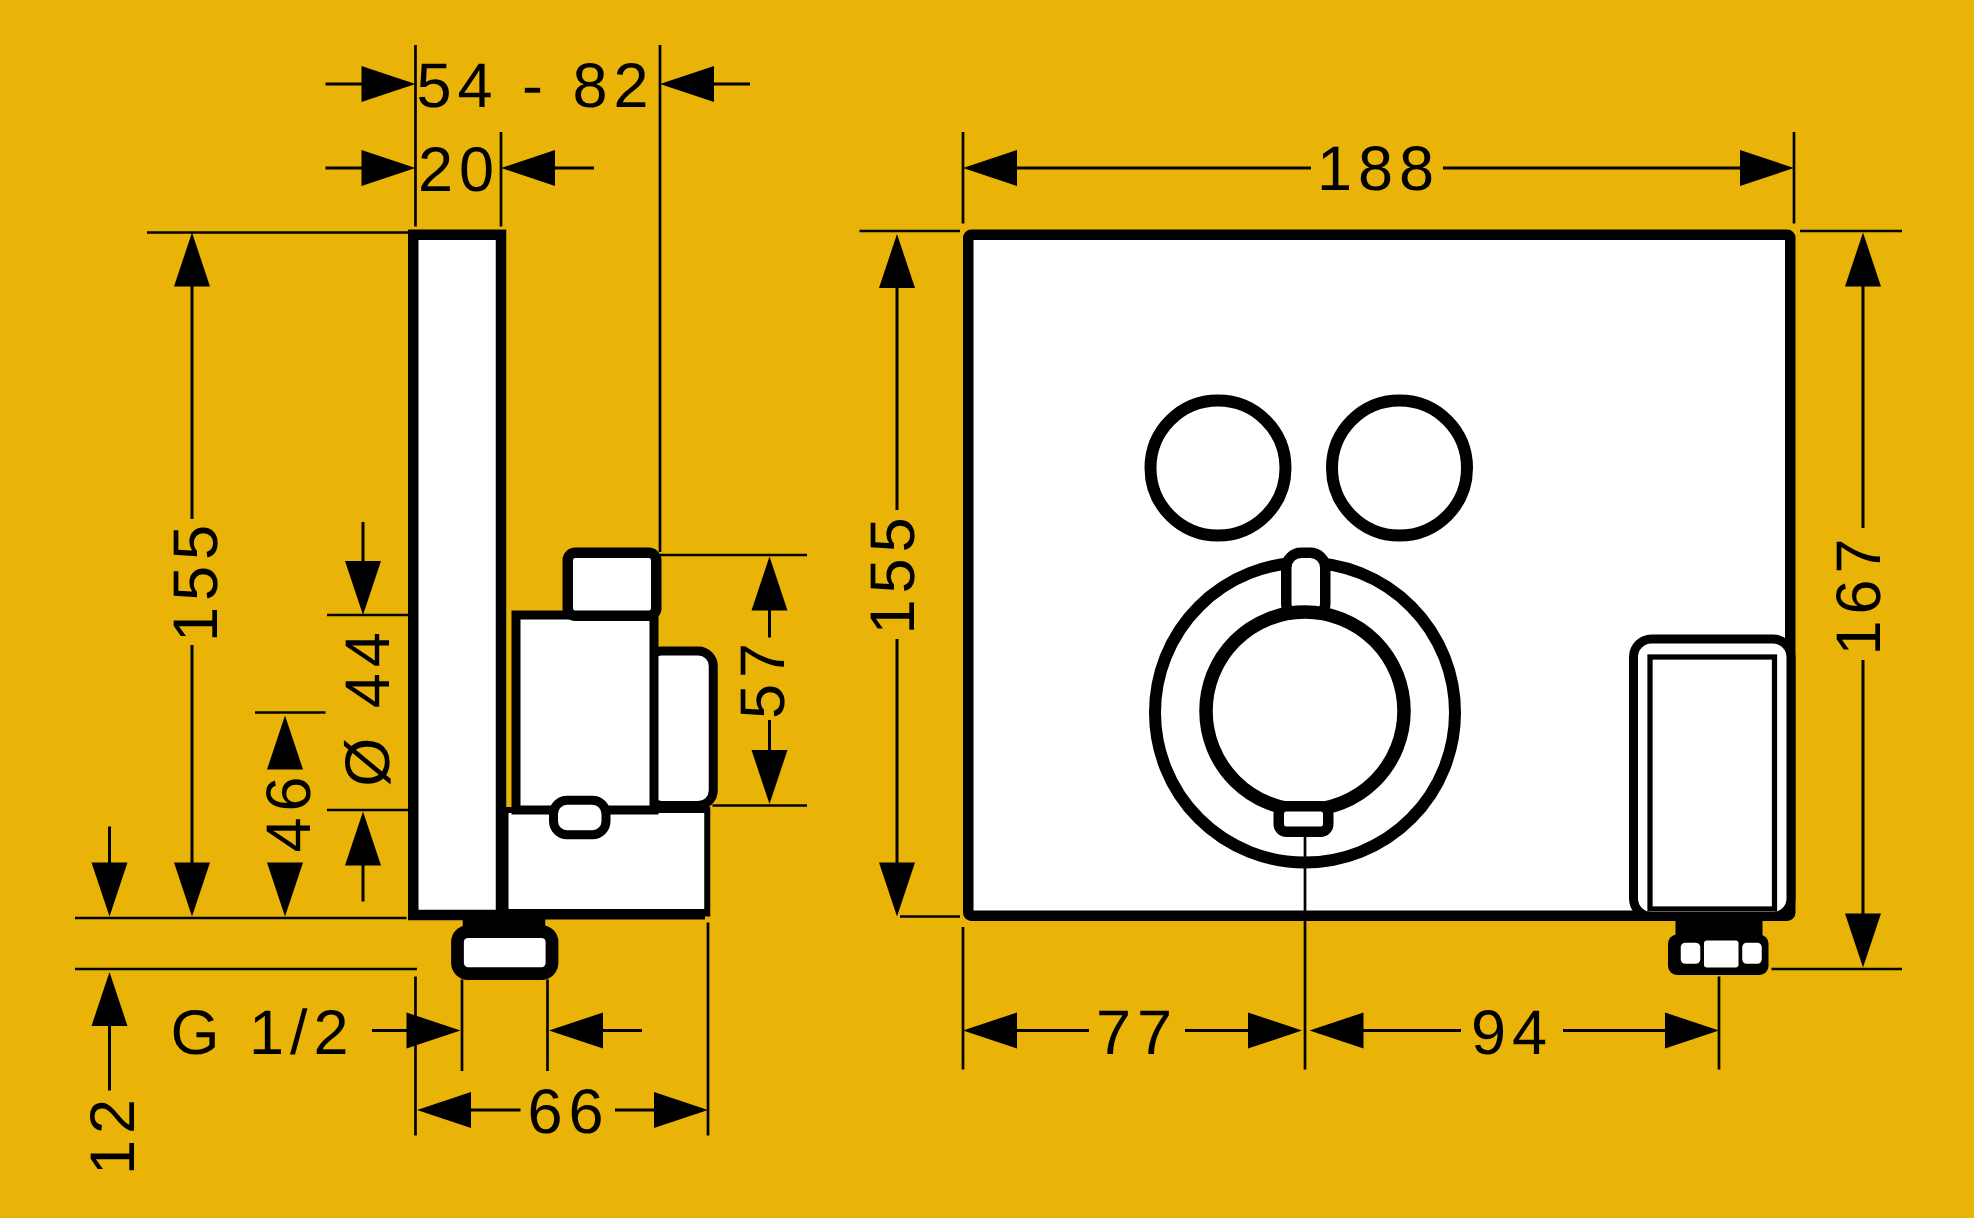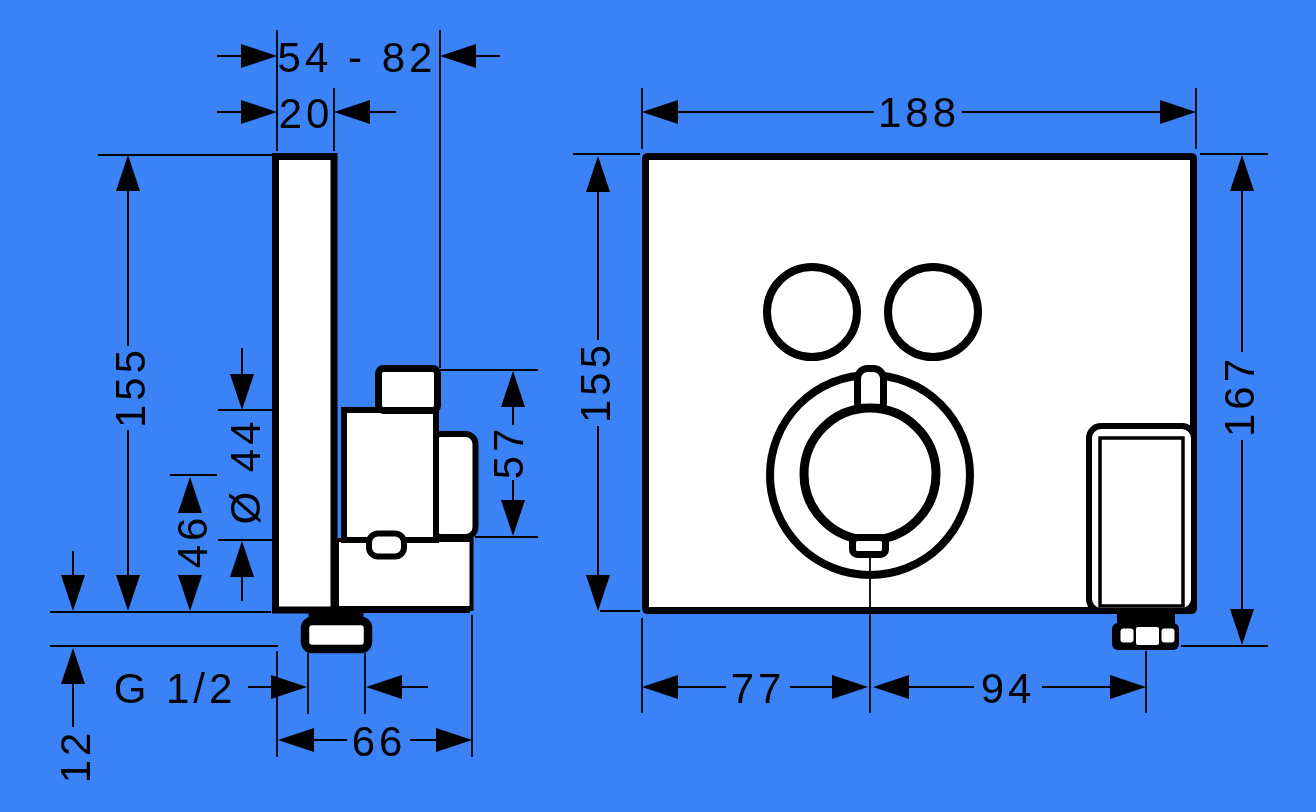--- a/index.html
+++ b/index.html
@@ -1,16 +1,16 @@
 <!DOCTYPE html>
 <html><head>
 <meta charset="utf-8">
 <style>
   html,body{margin:0;padding:0;background:#ffffff;}
-  .stage{width:1316px;height:812px;background:#3b82f6;position:relative;overflow:hidden;}
+  .stage{width:1316px;height:812px;background:#eab308;position:relative;overflow:hidden;}
   svg{display:block;}
   .dim-text{
     font-family:"Liberation Sans", sans-serif;
     font-size:42px;
     letter-spacing:4px;
     fill:#000000;
     text-anchor:middle;
     dominant-baseline:central;
   }
   .thin{stroke:#000;stroke-width:1.8;fill:none;}

